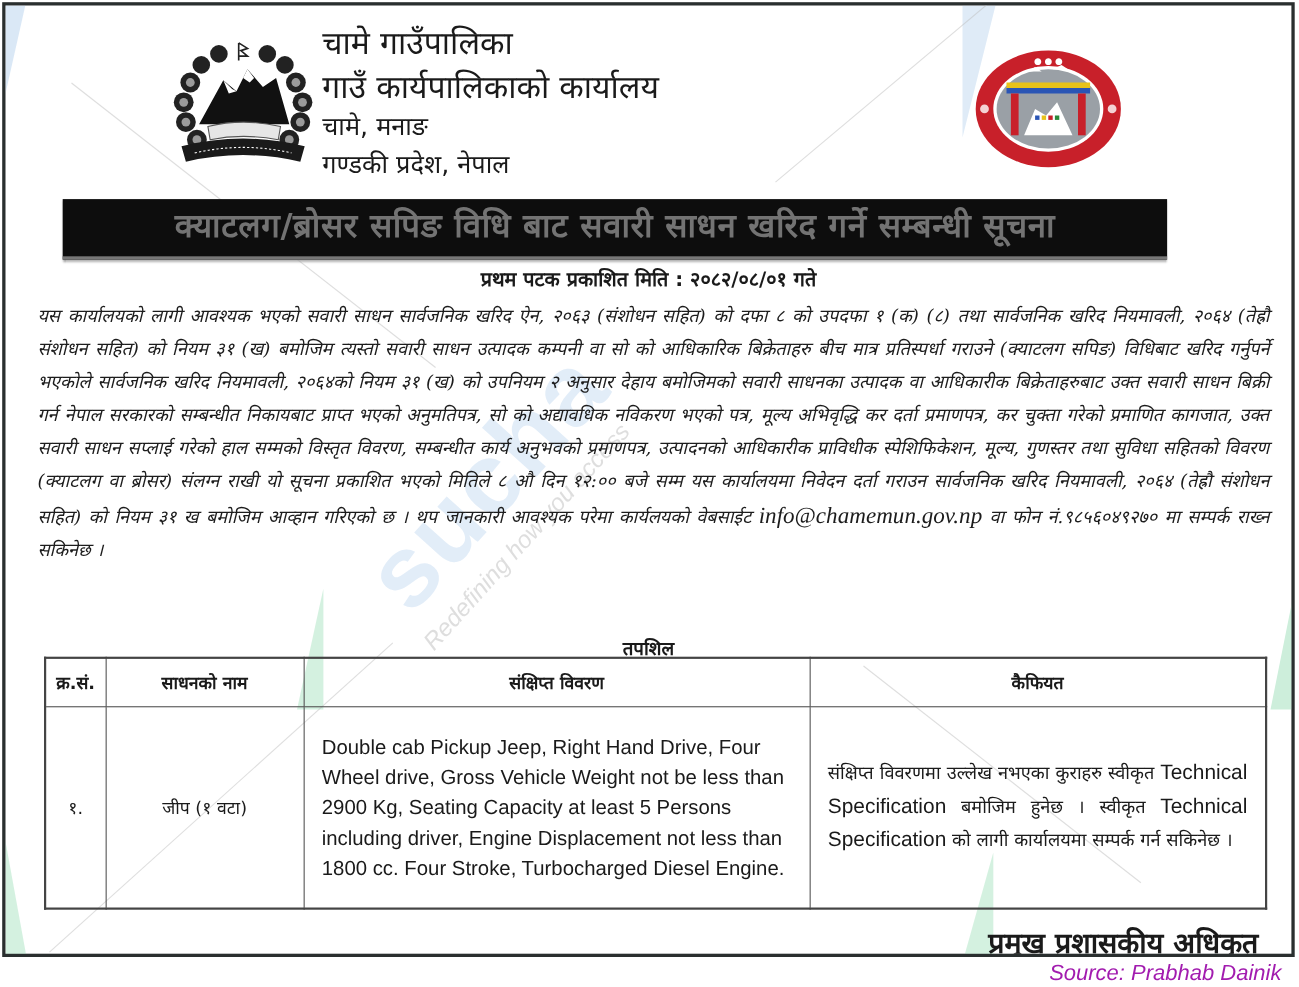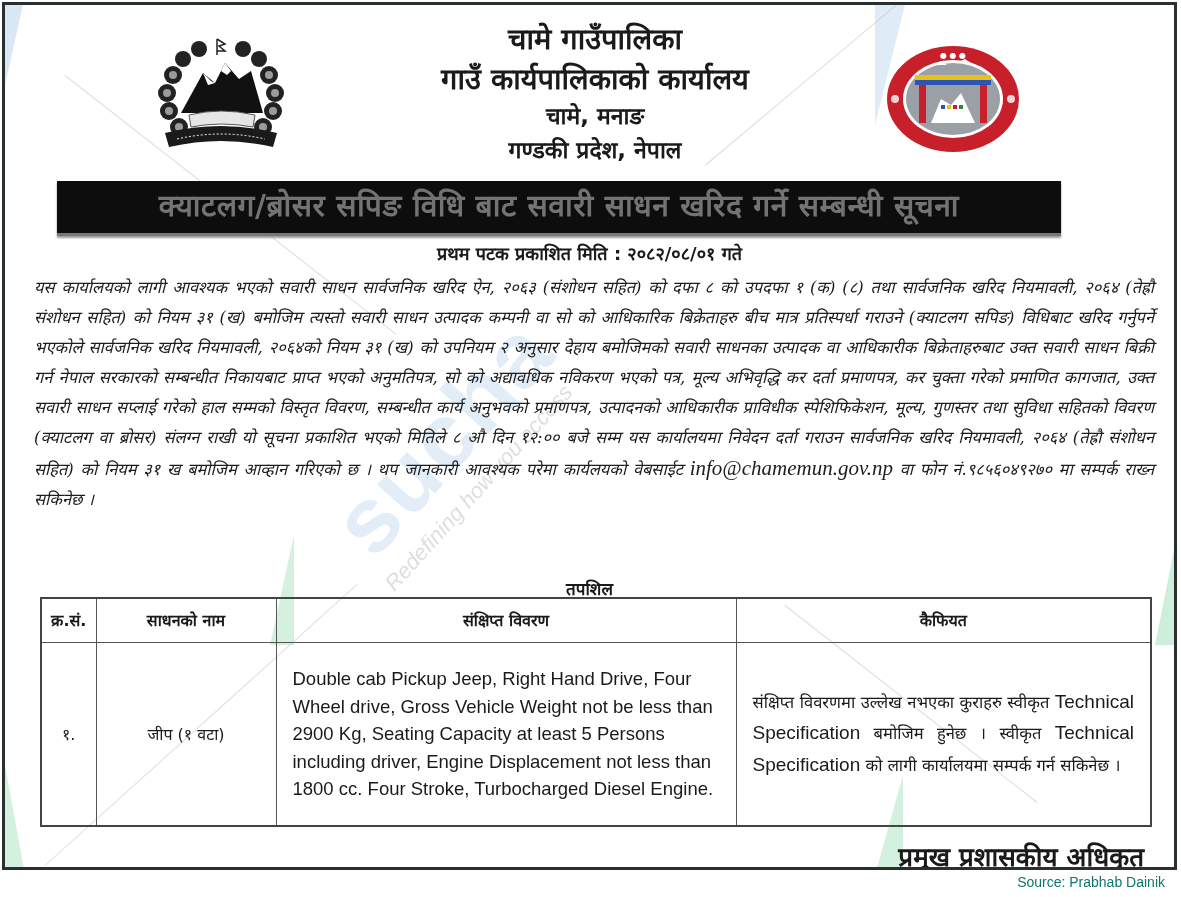--- a/index.html
+++ b/index.html
@@ -23,21 +23,21 @@
       font-family: "Liberation Sans", sans-serif; font-style: italic; font-size: 22px;
       color: rgba(160, 160, 160, 0.35);
     }
     .wm-line { position: absolute; height: 1px; background: rgba(190,190,190,0.5); transform-origin: left center; }
     .wm-tri { position: absolute; width: 0; height: 0; }
 
     
     .emblem-left { position: absolute; left: 148px; top: 30px; width: 136px; height: 118px; }
     .emblem-right { position: absolute; left: 880px; top: 40px; width: 136px; height: 108px; }
 
-    .hdr { position: absolute; left: 300px; top: 14px; width: 580px; text-align: center; font-weight: bold; }
+    .hdr { position: absolute; left: 288px; top: 14px; width: 580px; font-weight: normal; }
     .hdr .l1 { font-size: 29px; line-height: 40px; }
     .hdr .l2 { font-size: 29px; line-height: 40px; }
     .hdr .l3 { font-size: 23px; line-height: 34px; }
     .hdr .l4 { font-size: 23px; line-height: 34px; }
 
     .title-bar {
       position: absolute; left: 52px; top: 176px; width: 1004px; height: 55px;
       background: #0d0d0d; border-bottom: 3px solid #777; box-shadow: 0 2px 2px #999;
       color: #737373; font-weight: bold; font-size: 30px; line-height: 50px; text-align: center;
       letter-spacing: 0.5px;
@@ -63,21 +63,21 @@
     table.items th { height: 44px; font-weight: bold; font-size: 16px; text-align: center; }
     table.items td { vertical-align: middle; }
     .c1 { width: 55px; text-align: center; font-size: 16px; }
     .c2 { width: 180px; text-align: center; font-size: 16px; }
     .c3 { width: 460px; padding: 12px 14px 12px 16px; font-family: "Liberation Sans", sans-serif; font-size: 18.5px; line-height: 27.5px; }
     .c4 { padding: 14px 16px; font-size: 16.5px; line-height: 30.5px; text-align: justify; }
     .c4 .en { font-family: "Liberation Sans", sans-serif; font-size: 19px; }
     table.items tbody tr { height: 184px; }
 
     .signatory { position: absolute; right: 30px; top: 833px; font-weight: bold; font-size: 26px; }
-    .source { position: absolute; right: 16px; top: 874px; font-family: "Liberation Sans", sans-serif; font-size: 14px; color: #0f766e; }
+    .source { position: absolute; right: 16px; top: 874px; font-family: "Liberation Sans", sans-serif; font-style: italic; font-size: 20px; color: #a21caf; }
   </style>
 </head>
 <body>
 
 <div class="frame">
 
   <div class="wm" style="left:0;top:0;width:1181px;height:897px;">
     <div class="wm-tri" style="left:0;top:0;border-left:18px solid rgba(150,190,230,0.35);border-bottom:80px solid transparent;"></div>
     <div class="wm-tri" style="left:870px;top:0;border-left:30px solid rgba(150,190,230,0.3);border-bottom:120px solid transparent;"></div>
     <div class="wm-tri" style="left:265px;top:530px;border-right:24px solid rgba(111,207,151,0.3);border-top:110px solid transparent;"></div>

